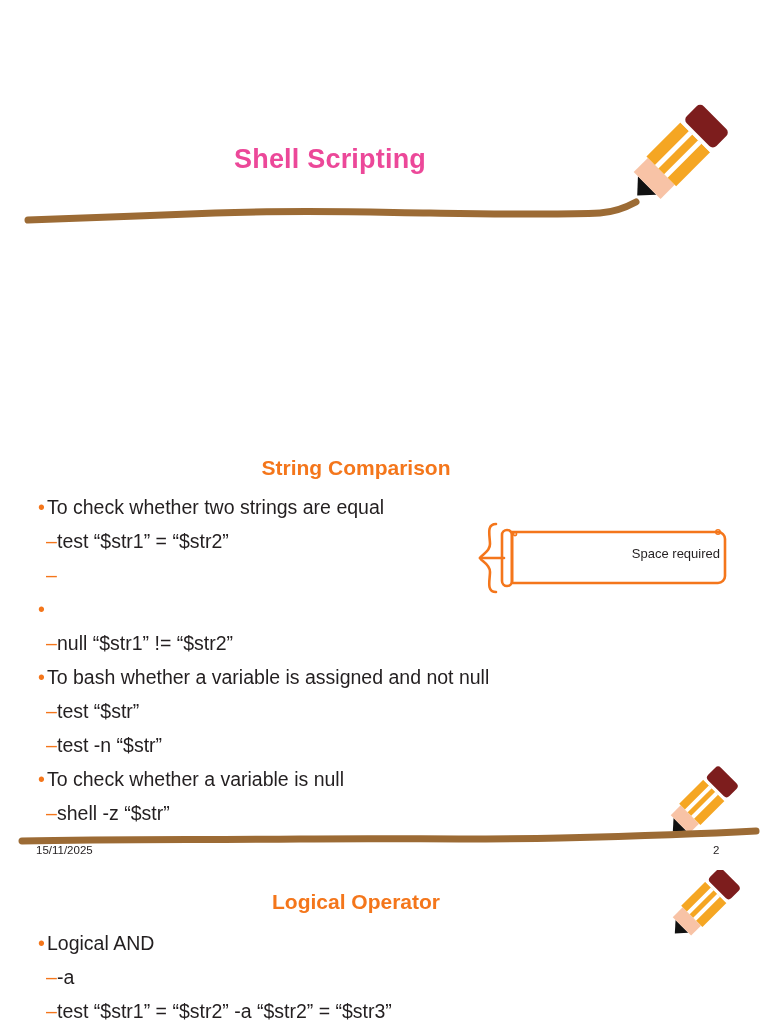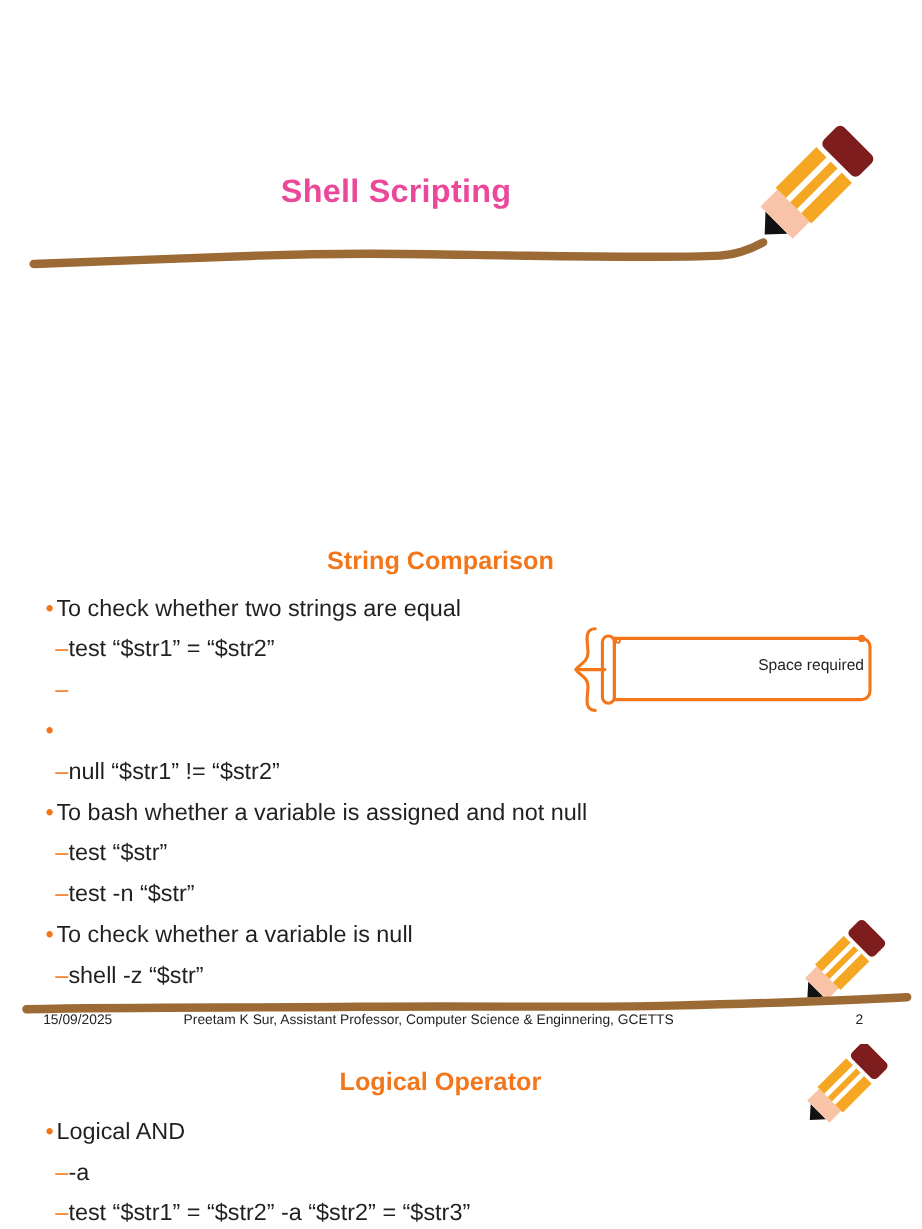--- a/index.html
+++ b/index.html
@@ -57,21 +57,20 @@
 
   .section-title {
     position: absolute;
     left: 0;
     top: 0;
     width: 712px;
     text-align: center;
     font-size: 21px;
     font-weight: bold;
     color: #F4761B;
-    padding-left: 11px;
   }
 
   .bullet-list {
     position: absolute;
     left: 38px;
     top: 0;
     width: 700px;
   }
 
   .b-item {
@@ -247,22 +246,21 @@
   <div class="callout-label">Space required</div>
 </div>
 
 <div class="footer-rule">
   <svg width="768" height="22" viewBox="0 0 768 22" xmlns="http://www.w3.org/2000/svg">
     <path d="M22,15 C120,13 200,14 300,13 C400,12 480,14 560,12 C640,10 700,8 756,5" fill="none" stroke="#9C6B35" stroke-width="7" stroke-linecap="round" stroke-linejoin="round"></path>
   </svg>
 </div>
 
 <div class="footer">
-  <span class="f-date">15/09/2025</span>
-  <span class="f-center">Preetam K Sur, Assistant Professor, Computer Science &amp; Enginnering, GCETTS</span>
+  <span class="f-date">15/11/2025</span>
   <span class="f-page">2</span>
 </div>
 
 <div class="slide" id="slide-logical">
 
   <div class="section-title" style="top:20px;">Logical Operator</div>
 
   <div class="pencil" style="left:660px; top:-6px;">
     <svg width="82" height="78" viewBox="0 0 82 78" xmlns="http://www.w3.org/2000/svg">
       <g transform="rotate(-45 41 39)">

